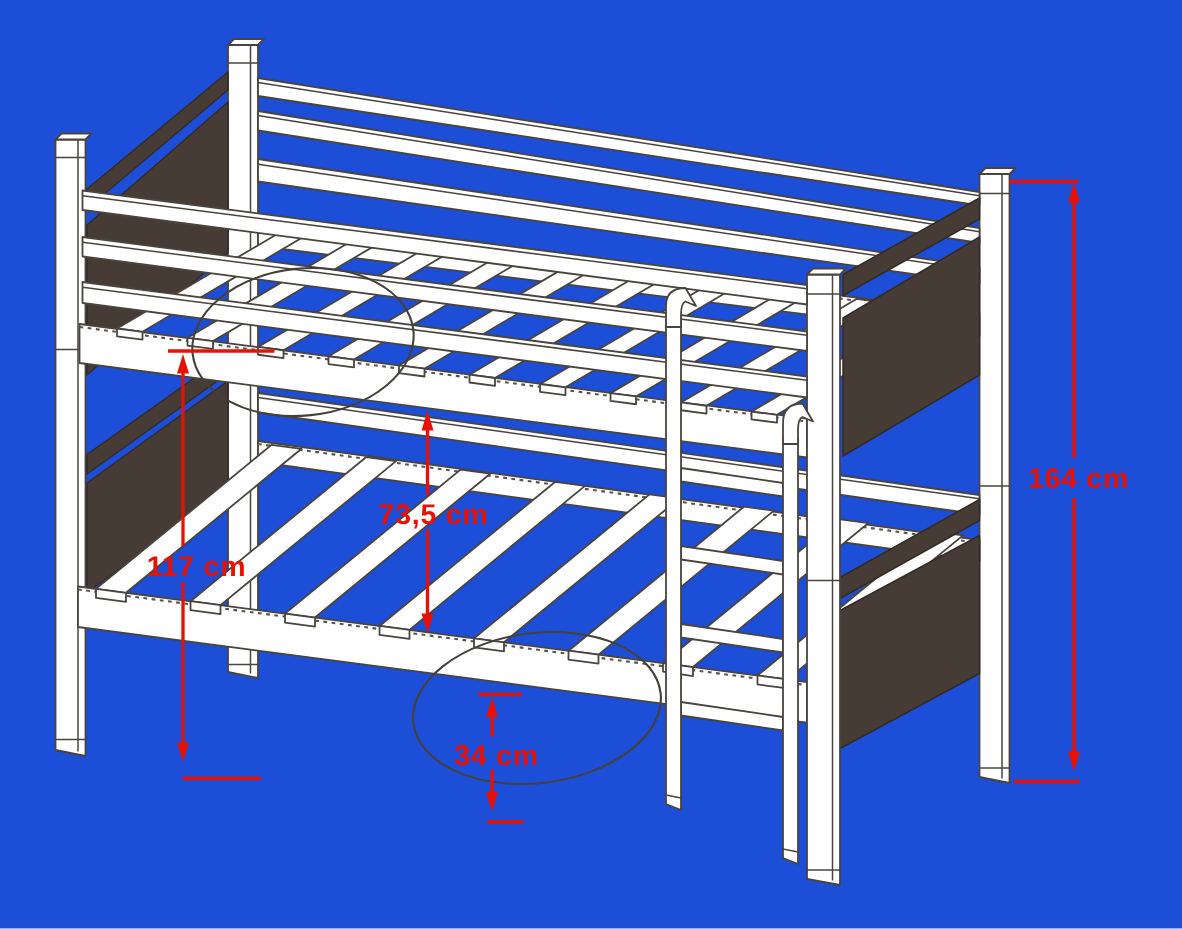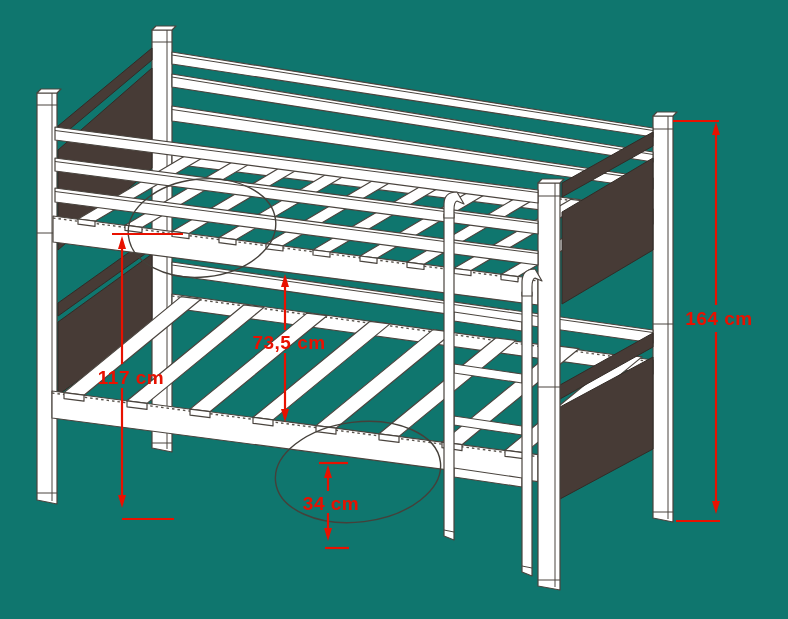--- a/index.html
+++ b/index.html
@@ -1,17 +1,17 @@
 <!DOCTYPE html>
 <html><head>
 <meta charset="utf-8">
 <style>
   html,body { margin:0; padding:0; background:#ffffff; }
   .canvas {
-    position:relative; width:788px; height:619px; background:#0f766e;
+    position:relative; width:788px; height:619px; background:#1d4ed8;
     font-family:"Liberation Sans", sans-serif; overflow:hidden;
   }
   svg { display:block; }
   .wood   { fill:#ffffff; stroke:#4a443e; stroke-width:1.2; stroke-linejoin:round; }
   .woodln { fill:none; stroke:#4a443e; stroke-width:1; }
   .panel  { fill:#473b36; stroke:#332b26; stroke-width:1; stroke-linejoin:round; }
   .stipple{ fill:none; stroke:#59534c; stroke-width:1.4; stroke-dasharray:2.5 3; }
   .circ   { fill:none; stroke:#45403a; stroke-width:1.4; }
   .dim    { stroke:#e81100; stroke-width:2.2; fill:none; }
   .arr    { fill:#e81100; stroke:none; }

